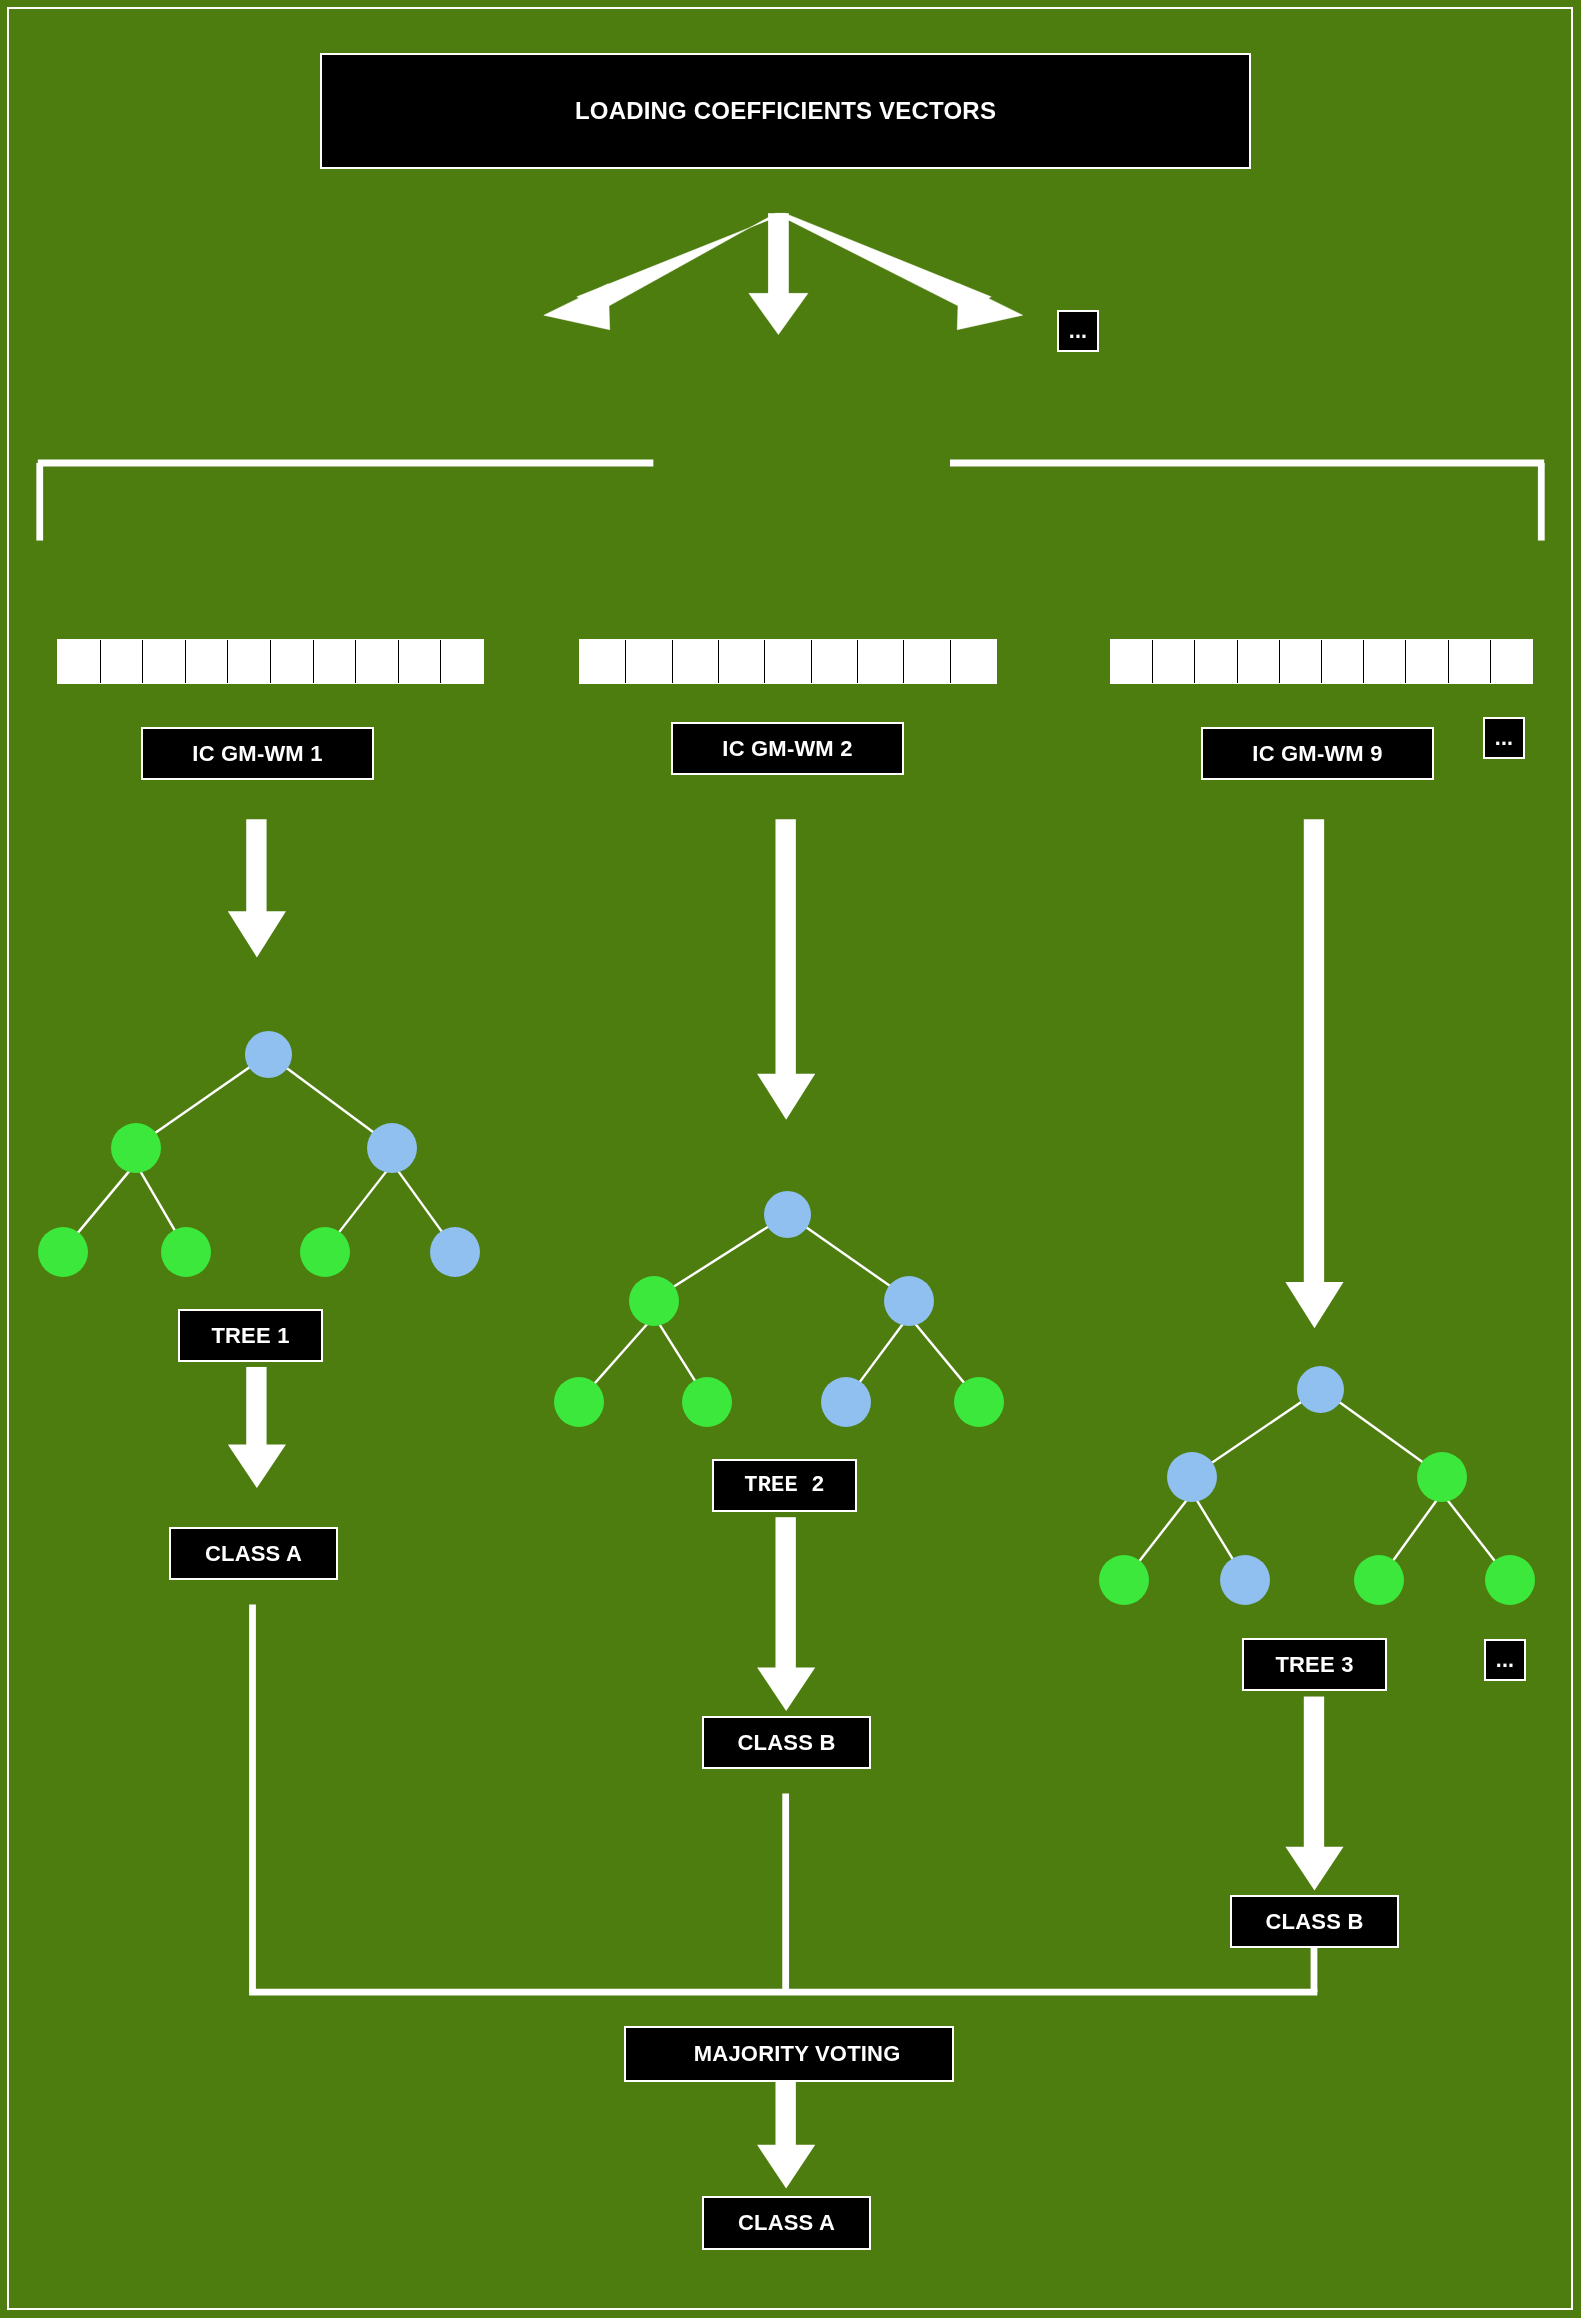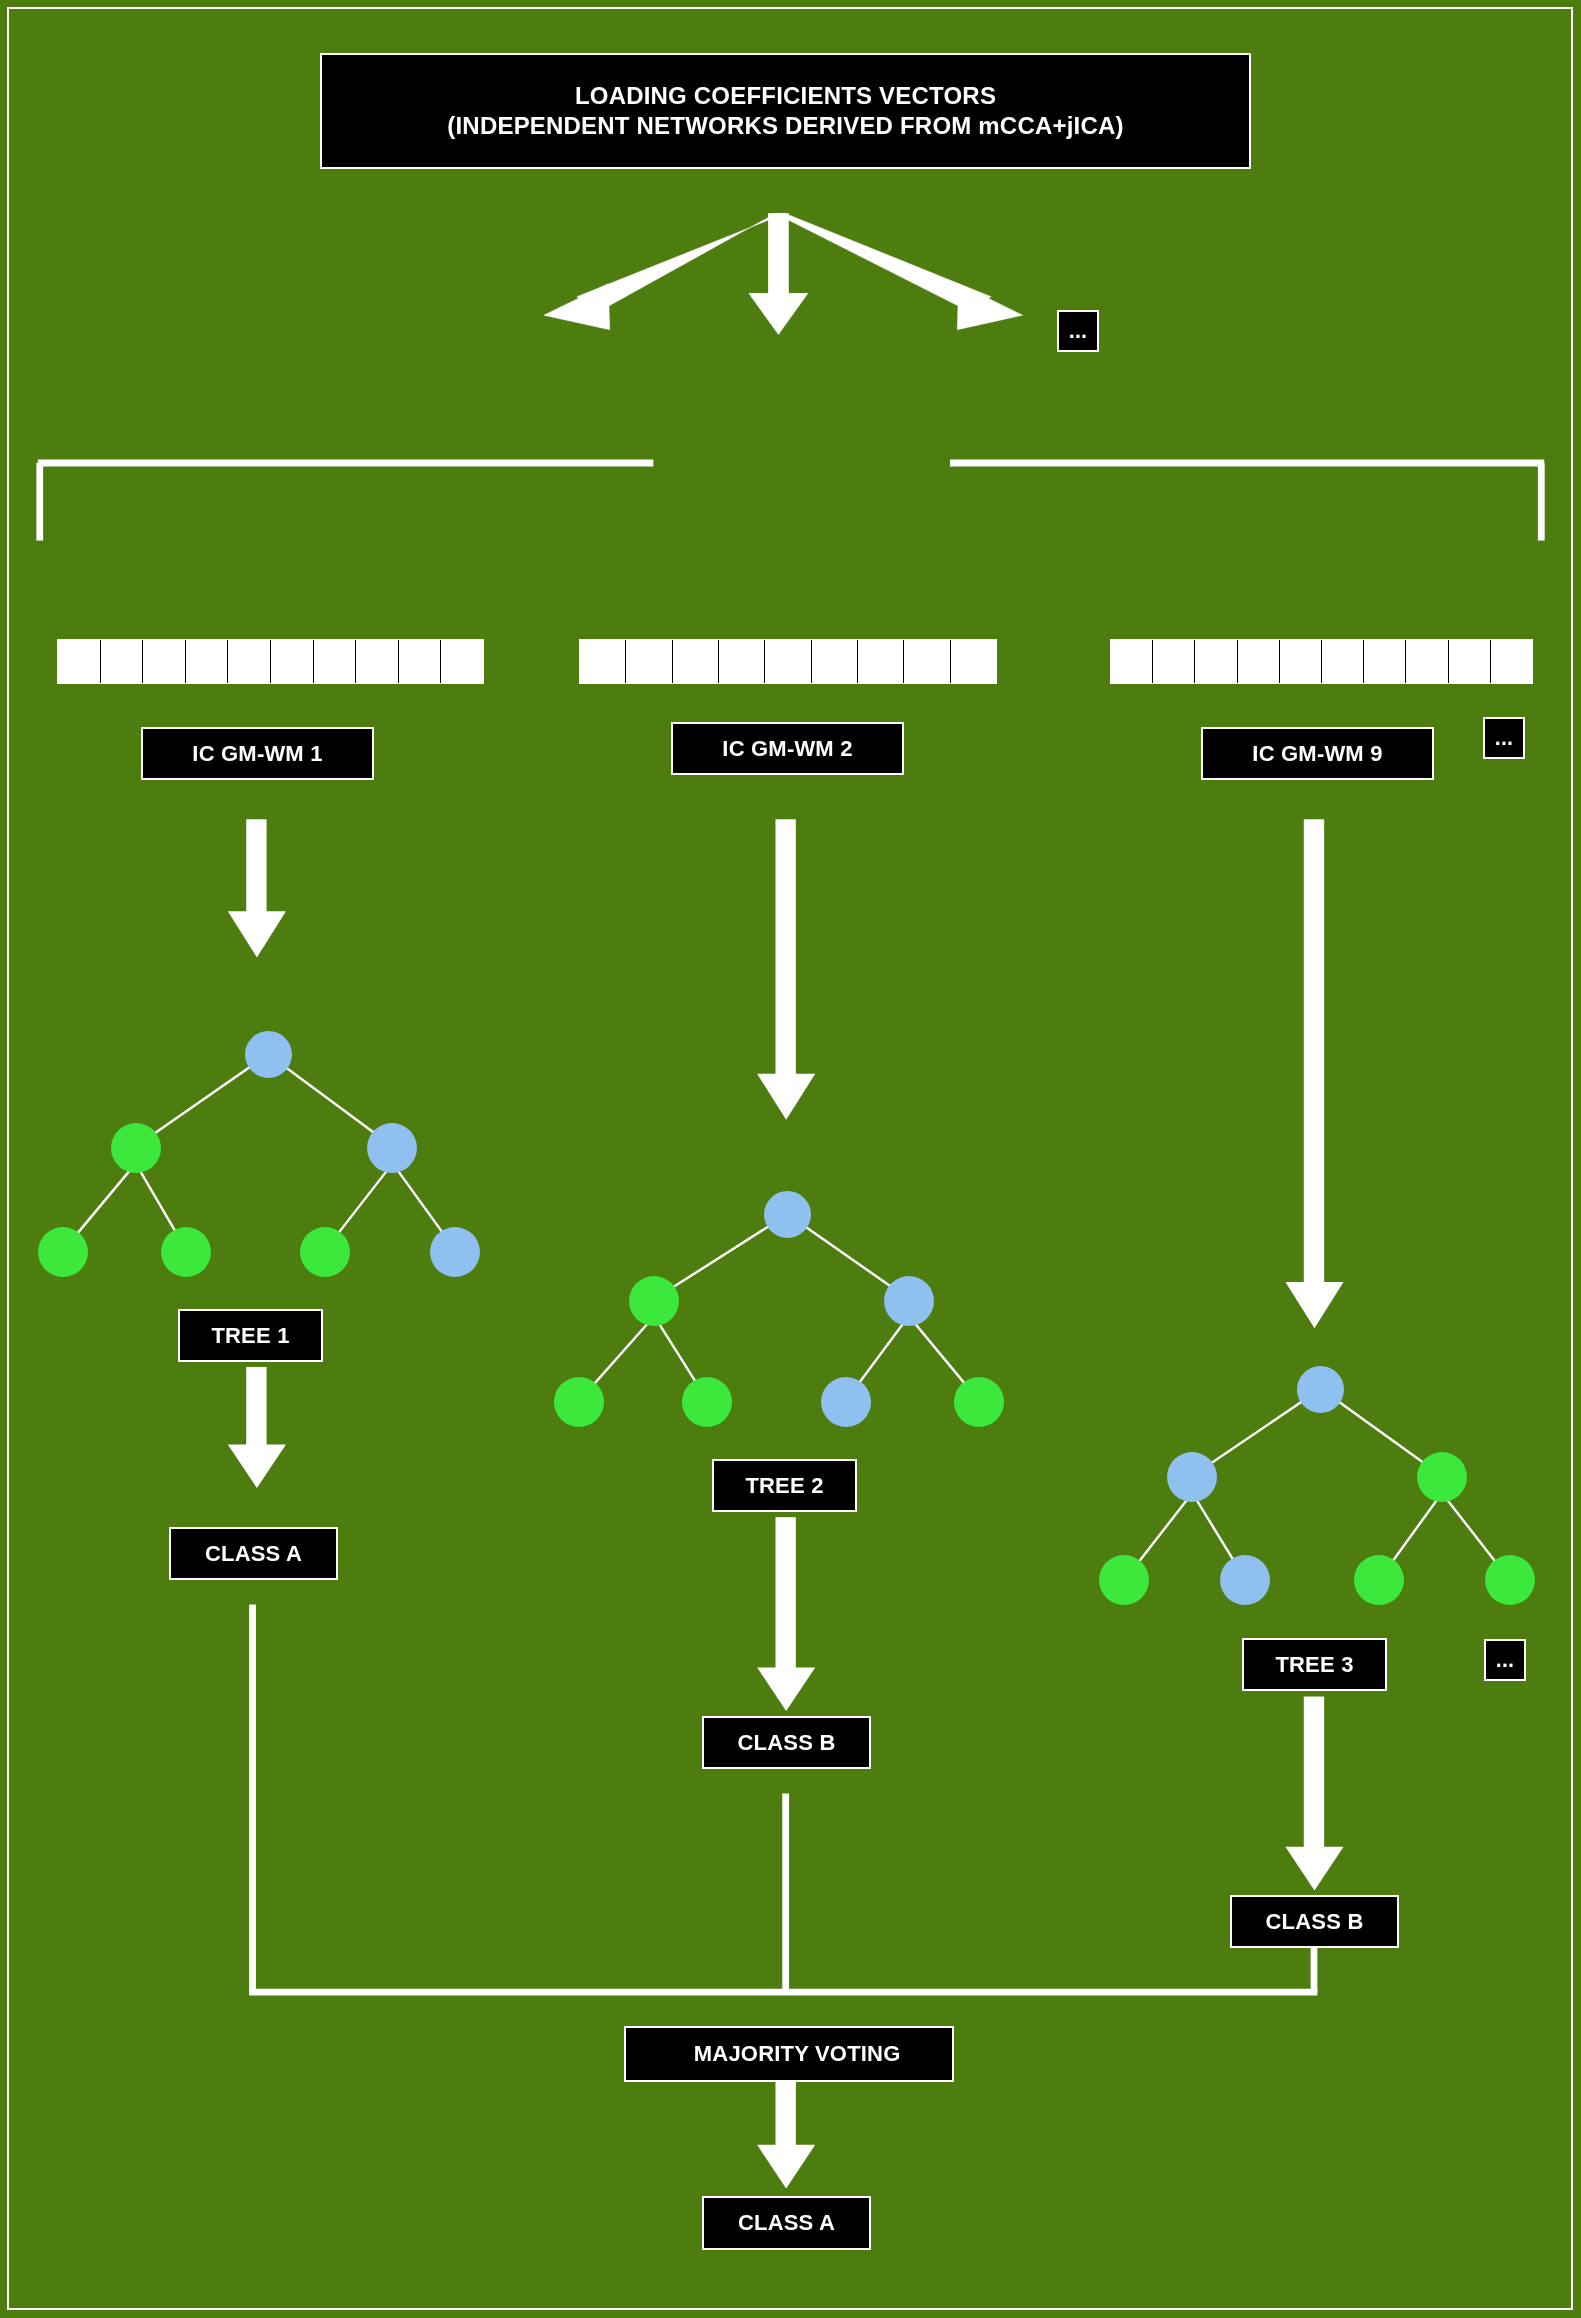--- a/index.html
+++ b/index.html
@@ -24,21 +24,20 @@
   .green{background:#3de83d;}
 </style>
 </head>
 <body>
 
 <div class="canvas">
   <div class="frame"></div>
 
   <div class="box ttl" style="left:320px;top:53px;width:931px;height:116px;flex-direction:column;">
     <span>LOADING COEFFICIENTS  VECTORS</span>
-    <span>(INDEPENDENT NETWORKS DERIVED FROM mCCA+jICA)</span>
   </div>
 
   <svg class="ov" viewBox="0 0 3264 4784">
 
     <g fill="#fff" stroke="#fff">
 
       <polygon points="1600,440 1620,440 1190,612 1240,640"></polygon>
       <polygon points="1122,650 1255,585 1258,680"></polygon>
 
       <rect x="1585" y="440" width="42" height="175"></rect>
@@ -191,21 +190,21 @@
   <div class="node blue" style="left:1167px;top:1452px;width:50px;height:50px;"></div>
   <div class="node green" style="left:1417px;top:1452px;width:50px;height:50px;"></div>
   <div class="node green" style="left:1099px;top:1555px;width:50px;height:50px;"></div>
   <div class="node blue" style="left:1220px;top:1555px;width:50px;height:50px;"></div>
   <div class="node green" style="left:1354px;top:1555px;width:50px;height:50px;"></div>
   <div class="node green" style="left:1485px;top:1555px;width:50px;height:50px;"></div>
 
   <div class="box lbl" style="left:178px;top:1309px;width:145px;height:53px;">
     <span>TREE 1</span>
   </div>
-  <div class="box lbl" style="left:712px;top:1459px;width:145px;height:53px;">
+  <div class="box lbl" style="left:712px;top:1459px;width:145px;height:53px;font-family:Liberation Mono, monospace;">
     <span>TREE 2</span>
   </div>
   <div class="box lbl" style="left:1242px;top:1638px;width:145px;height:53px;">
     <span>TREE 3</span>
   </div>
   <div class="box dots" style="left:1484px;top:1639px;width:42px;height:42px;">
     <span>...</span>
   </div>
 
   <div class="box lbl" style="left:169px;top:1527px;width:169px;height:53px;">

